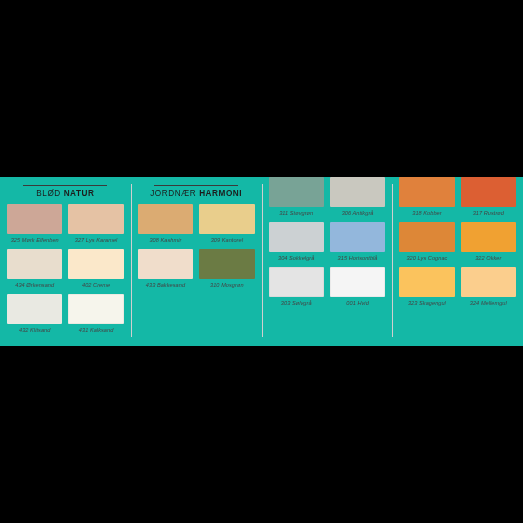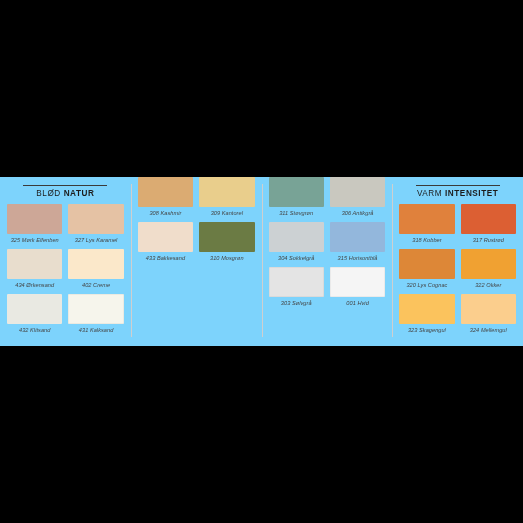--- a/index.html
+++ b/index.html
@@ -104,21 +104,21 @@
     padding: 3.5px 0 4px 0;
     line-height: 1;
     white-space: nowrap;
     letter-spacing: 0.05px;
   }
 </style>
 </head>
 <body>
 
 <div id="stage" style="background: rgb(0, 0, 0);">
-  <div id="board" style="background: #7dd3fc;">
+  <div id="board" style="background: #14b8a6;">
       <div class="column">
         <div class="col-head">
           <div class="col-rule" style="background: rgb(58, 58, 58);"></div>
           <div class="col-title"><span class="light">BLØD</span> <span class="bold">NATUR</span></div>
         </div>
         <div class="swatch-grid">
           <div class="cell">
             <div class="chip" style="background: rgb(205, 167, 151);"></div>
             <div class="chip-label">325 Mørk Elfenben</div>
           </div>
@@ -138,20 +138,24 @@
             <div class="chip" style="background: rgb(233, 233, 226);"></div>
             <div class="chip-label">432 Klitsand</div>
           </div>
           <div class="cell">
             <div class="chip faint" style="background: rgb(246, 245, 236);"></div>
             <div class="chip-label">431 Kalksand</div>
           </div>
         </div>
       </div>
       <div class="column">
+        <div class="col-head">
+          <div class="col-rule" style="background: rgb(58, 58, 58);"></div>
+          <div class="col-title"><span class="light">JORDNÆR</span> <span class="bold">HARMONI</span></div>
+        </div>
         <div class="swatch-grid">
           <div class="cell">
             <div class="chip" style="background: rgb(219, 171, 114);"></div>
             <div class="chip-label">308 Kashmir</div>
           </div>
           <div class="cell">
             <div class="chip" style="background: rgb(233, 206, 140);"></div>
             <div class="chip-label">309 Kantorel</div>
           </div>
           <div class="cell">
@@ -186,24 +190,20 @@
             <div class="chip faint" style="background: rgb(228, 228, 228);"></div>
             <div class="chip-label">303 Sølvgrå</div>
           </div>
           <div class="cell">
             <div class="chip faint" style="background: rgb(245, 245, 245);"></div>
             <div class="chip-label">001 Hvid</div>
           </div>
         </div>
       </div>
       <div class="column">
-        <div class="col-head">
-          <div class="col-rule" style="background: rgb(58, 58, 58);"></div>
-          <div class="col-title"><span class="light">VARM</span> <span class="bold">INTENSITET</span></div>
-        </div>
         <div class="swatch-grid">
           <div class="cell">
             <div class="chip" style="background: rgb(224, 129, 60);"></div>
             <div class="chip-label">318 Kobber</div>
           </div>
           <div class="cell">
             <div class="chip" style="background: rgb(220, 95, 51);"></div>
             <div class="chip-label">317 Rustrød</div>
           </div>
           <div class="cell">

